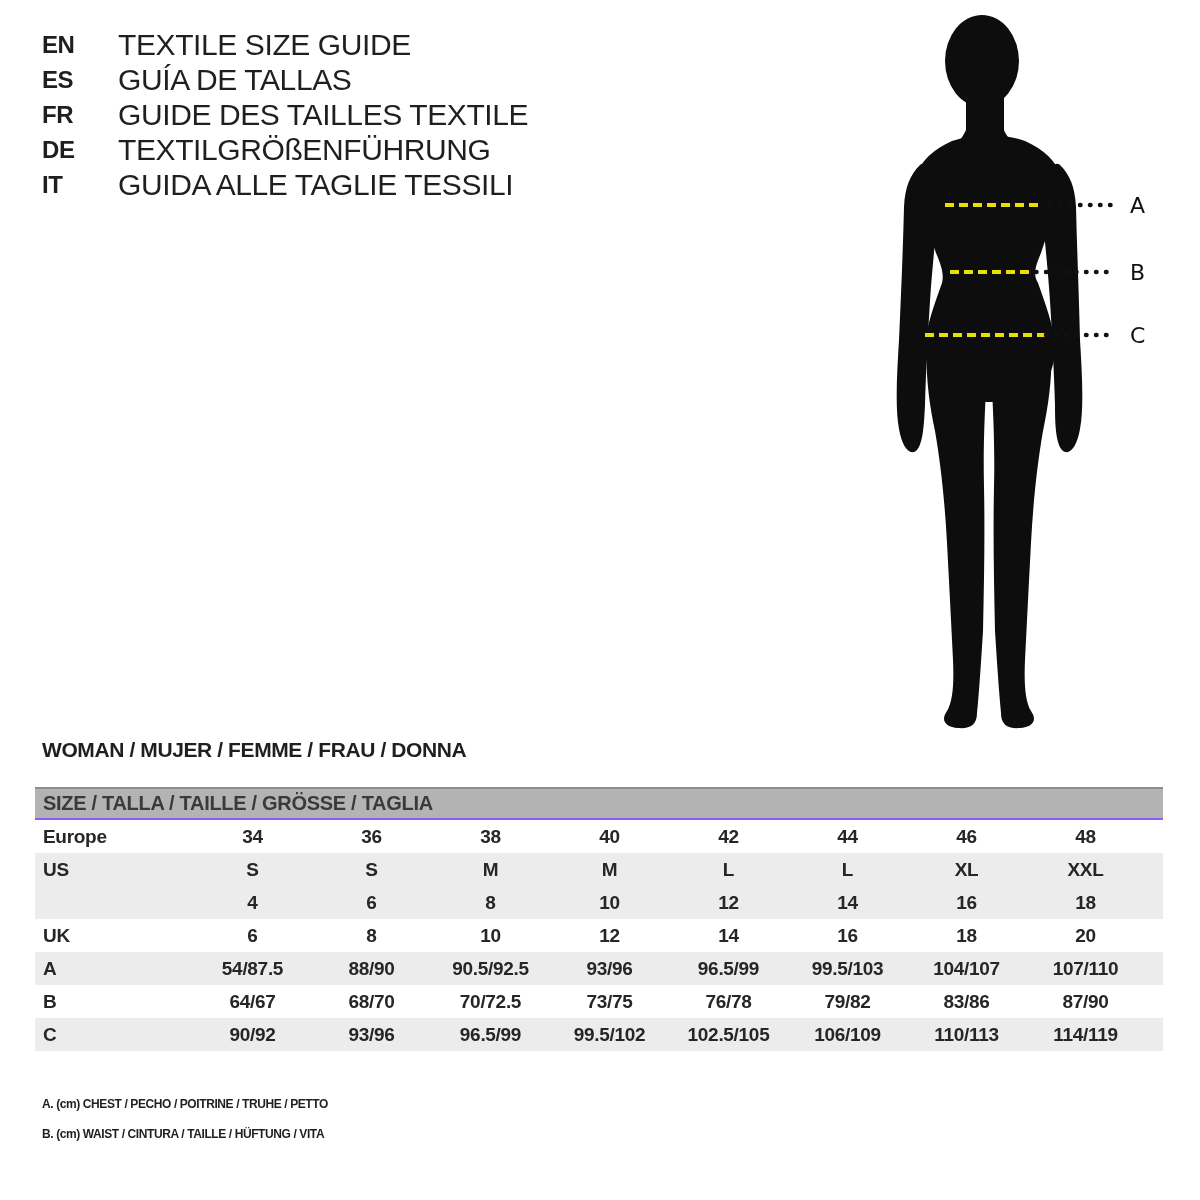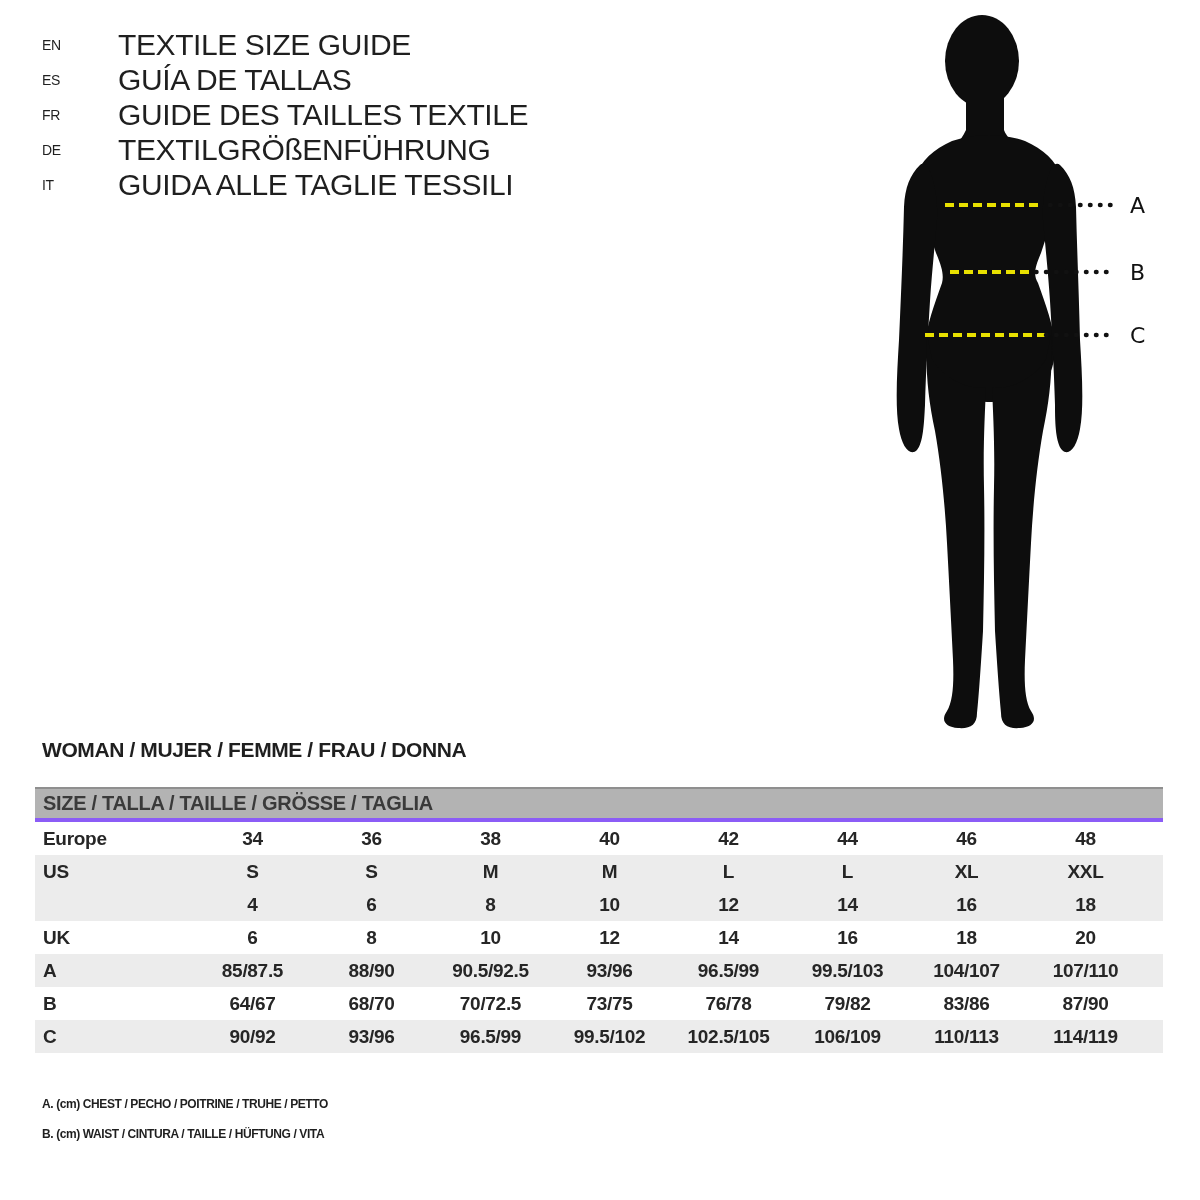--- a/index.html
+++ b/index.html
@@ -3,37 +3,37 @@
 <meta charset="utf-8">
 <style>
   html,body{margin:0;padding:0;}
   body{
     width:1200px;height:1200px;position:relative;background:#ffffff;
     font-family:"Liberation Sans",sans-serif;color:#1f1f1f;overflow:hidden;
   }
   
   .langs{position:absolute;left:42px;top:27px;}
   .lang-row{display:flex;height:35px;align-items:center;}
-  .lang-code{width:76px;font-size:14px;font-weight:400;letter-spacing:-0.4px;}
+  .lang-code{width:76px;font-size:24px;font-weight:700;letter-spacing:-0.4px;}
   .lang-label{font-size:30px;font-weight:400;letter-spacing:-0.4px;}
   
   .figure{position:absolute;left:880px;top:15px;width:320px;height:720px;}
   .marker-text{font-family:"DejaVu Sans",sans-serif;font-size:22px;fill:#111;}
   
   .section-title{position:absolute;left:42px;top:738px;font-size:21px;font-weight:700;letter-spacing:-0.4px;}
   
   .size-table{
     position:absolute;left:35px;top:787px;width:1128px;
     border-collapse:collapse;table-layout:fixed;
     font-size:19px;font-weight:700;letter-spacing:-0.3px;color:#262626;
     border-top:2px solid #8f8f8f;
   }
   .size-table thead td{
     background:#b3b3b3;height:27px;padding-left:8px;color:#3a3a3a;
-    font-size:20px;border-bottom:4px solid #8b5cf6;text-align:left;
+    font-size:20px;border-bottom:2px solid #8b5cf6;text-align:left;
   }
   .size-table tbody td{height:31px;text-align:center;overflow:hidden;white-space:nowrap;}
   .size-table tbody td.lbl{text-align:left;padding-left:8px;}
   .size-table tr.alt td{background:#ececec;margin-left:6px;}
   
   .legend{position:absolute;left:42px;top:1089px;}
   .legend-line{font-size:12px;font-weight:700;letter-spacing:-0.4px;line-height:30px;}
 </style>
 </head>
 <body>
@@ -162,21 +162,21 @@
       <td>10</td>
       <td>12</td>
       <td>14</td>
       <td>16</td>
       <td>18</td>
       <td>20</td>
       <td></td>
     </tr>
     <tr class="alt">
       <td class="lbl">A</td>
-      <td>85/87.5</td>
+      <td>54/87.5</td>
       <td>88/90</td>
       <td>90.5/92.5</td>
       <td>93/96</td>
       <td>96.5/99</td>
       <td>99.5/103</td>
       <td>104/107</td>
       <td>107/110</td>
       <td></td>
     </tr>
     <tr>

